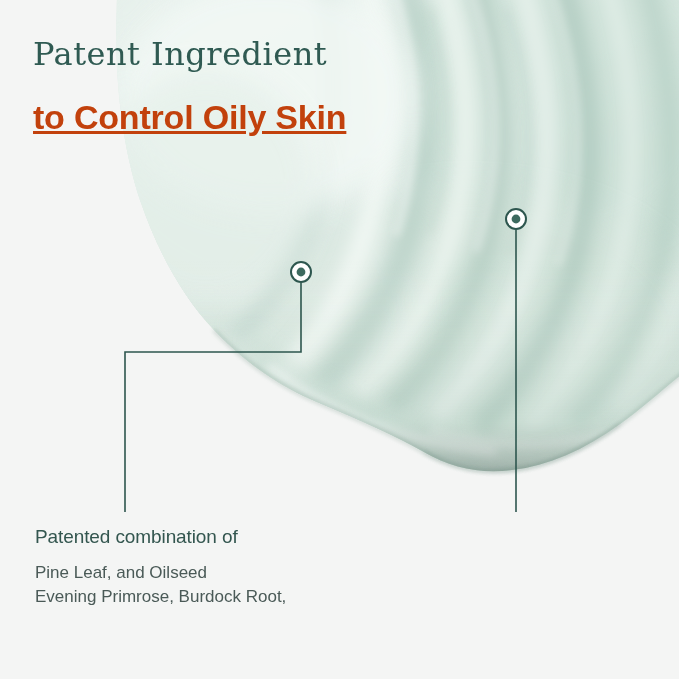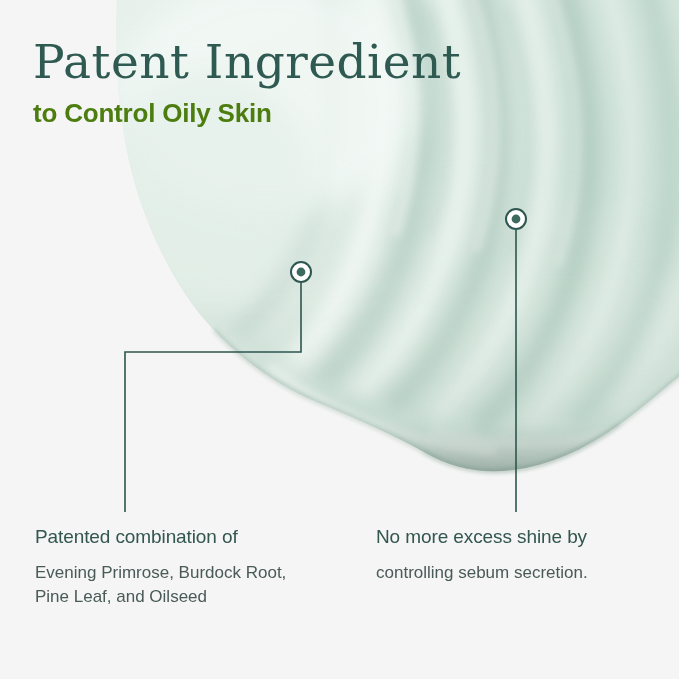--- a/index.html
+++ b/index.html
@@ -26,38 +26,39 @@
     width: 679px;
     height: 679px;
   }
 
   
   .headline {
     position: absolute;
     left: 33px;
     top: 38px;
     font-family: "DejaVu Serif", "Liberation Serif", serif;
-    font-size: 47px;
+    font-size: 32px;
     font-weight: 400;
     letter-spacing: 0.5px;
     color: #2f5a52;
     white-space: nowrap;
     line-height: 1;
   }
 
   .subhead {
     position: absolute;
     left: 33px;
     top: 100px;
-    font-size: 26px;
+    font-size: 34px;
     font-weight: 700;
     letter-spacing: -0.2px;
-    color: #4d7c0f;
+    color: #c2410c;
     white-space: nowrap;
     line-height: 1;
+    text-decoration: underline;
   }
 
   .patent-no {
     position: absolute;
     left: 33px;
     top: 160px;
     font-size: 26px;
     font-weight: 400;
     letter-spacing: 0.2px;
     color: #3d6158;
@@ -243,25 +244,19 @@
     <g>
       <circle cx="516" cy="219" r="10.5" fill="#ffffff"></circle>
       <circle cx="516" cy="219" r="10" fill="none" stroke="#2d564e" stroke-width="2"></circle>
       <circle cx="516" cy="219" r="4.4" fill="#3d6a5f"></circle>
     </g>
   </svg>
 
   <div id="caption-left" class="caption">
     <p class="c-title">Patented combination of</p>
     <div class="c-body">
+      <div>Pine Leaf, and Oilseed</div>
       <div>Evening Primrose, Burdock Root,</div>
-      <div>Pine Leaf, and Oilseed</div>
     </div>
   </div>
 
-  <div id="caption-right" class="caption">
-    <p class="c-title">No more excess shine by</p>
-    <div class="c-body">
-      <div>controlling sebum secretion.</div>
-    </div>
-  </div>
 
 </div>
 
 </body></html>

